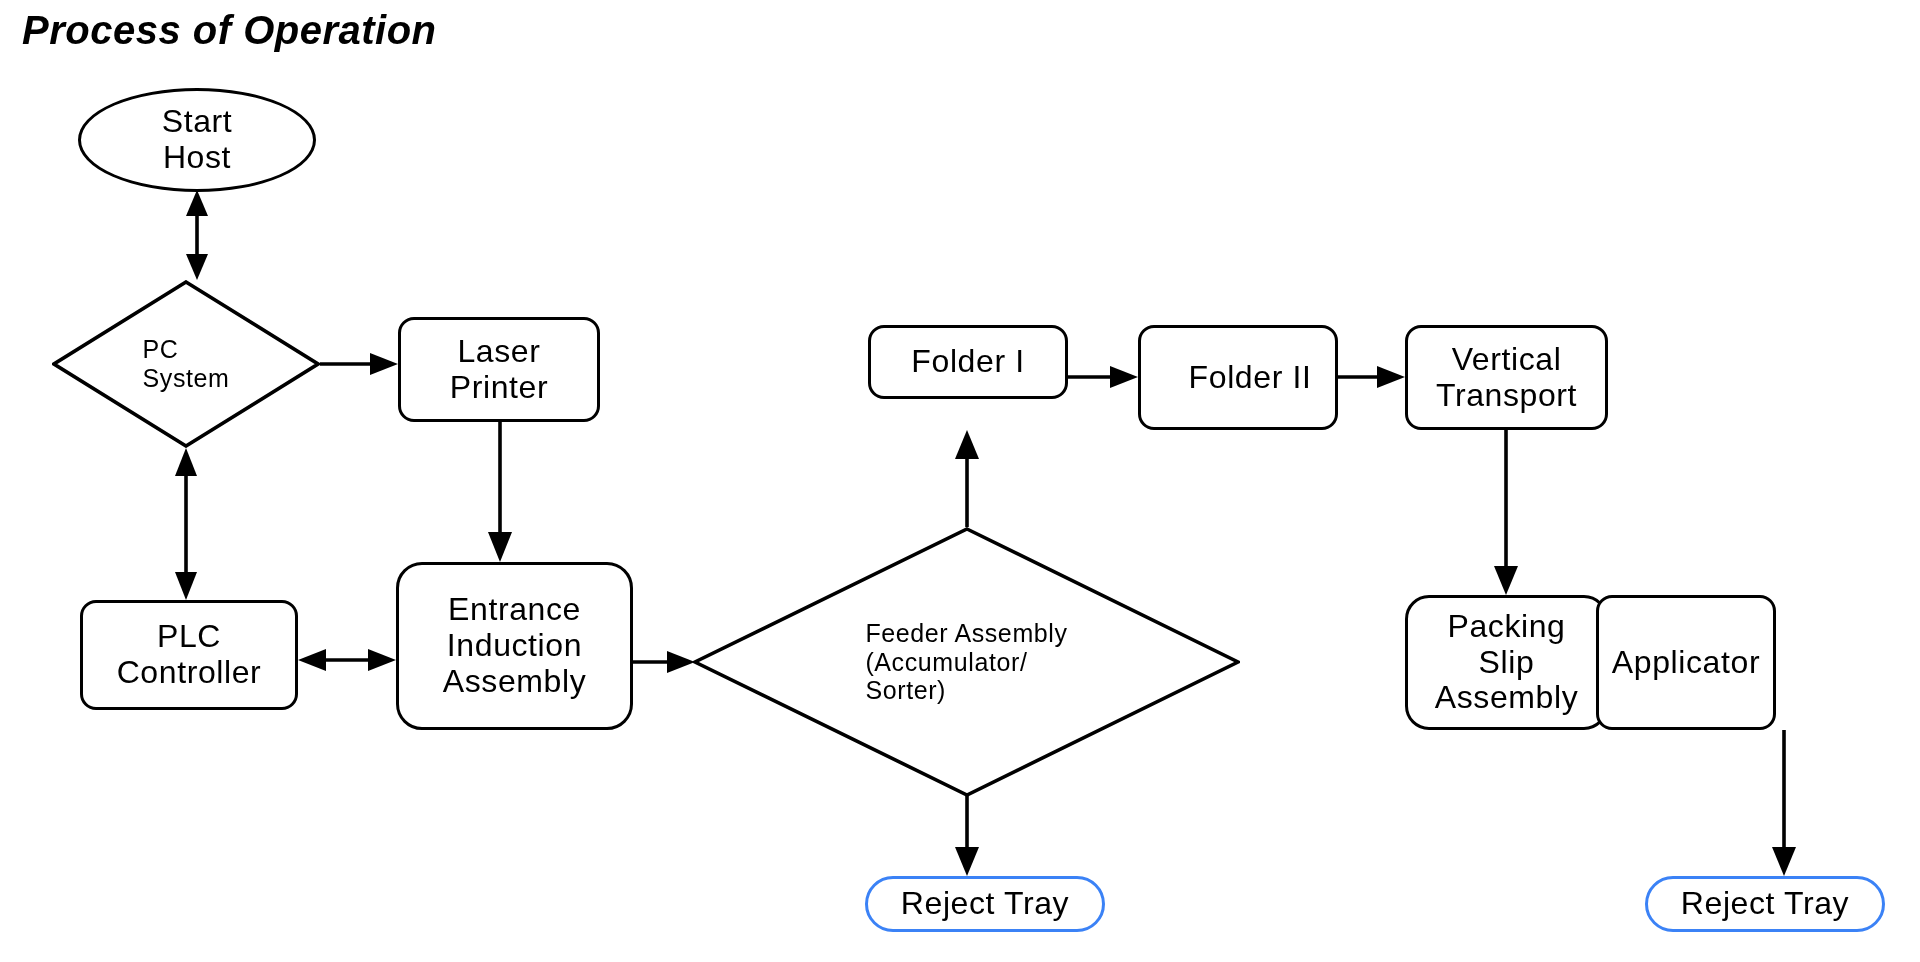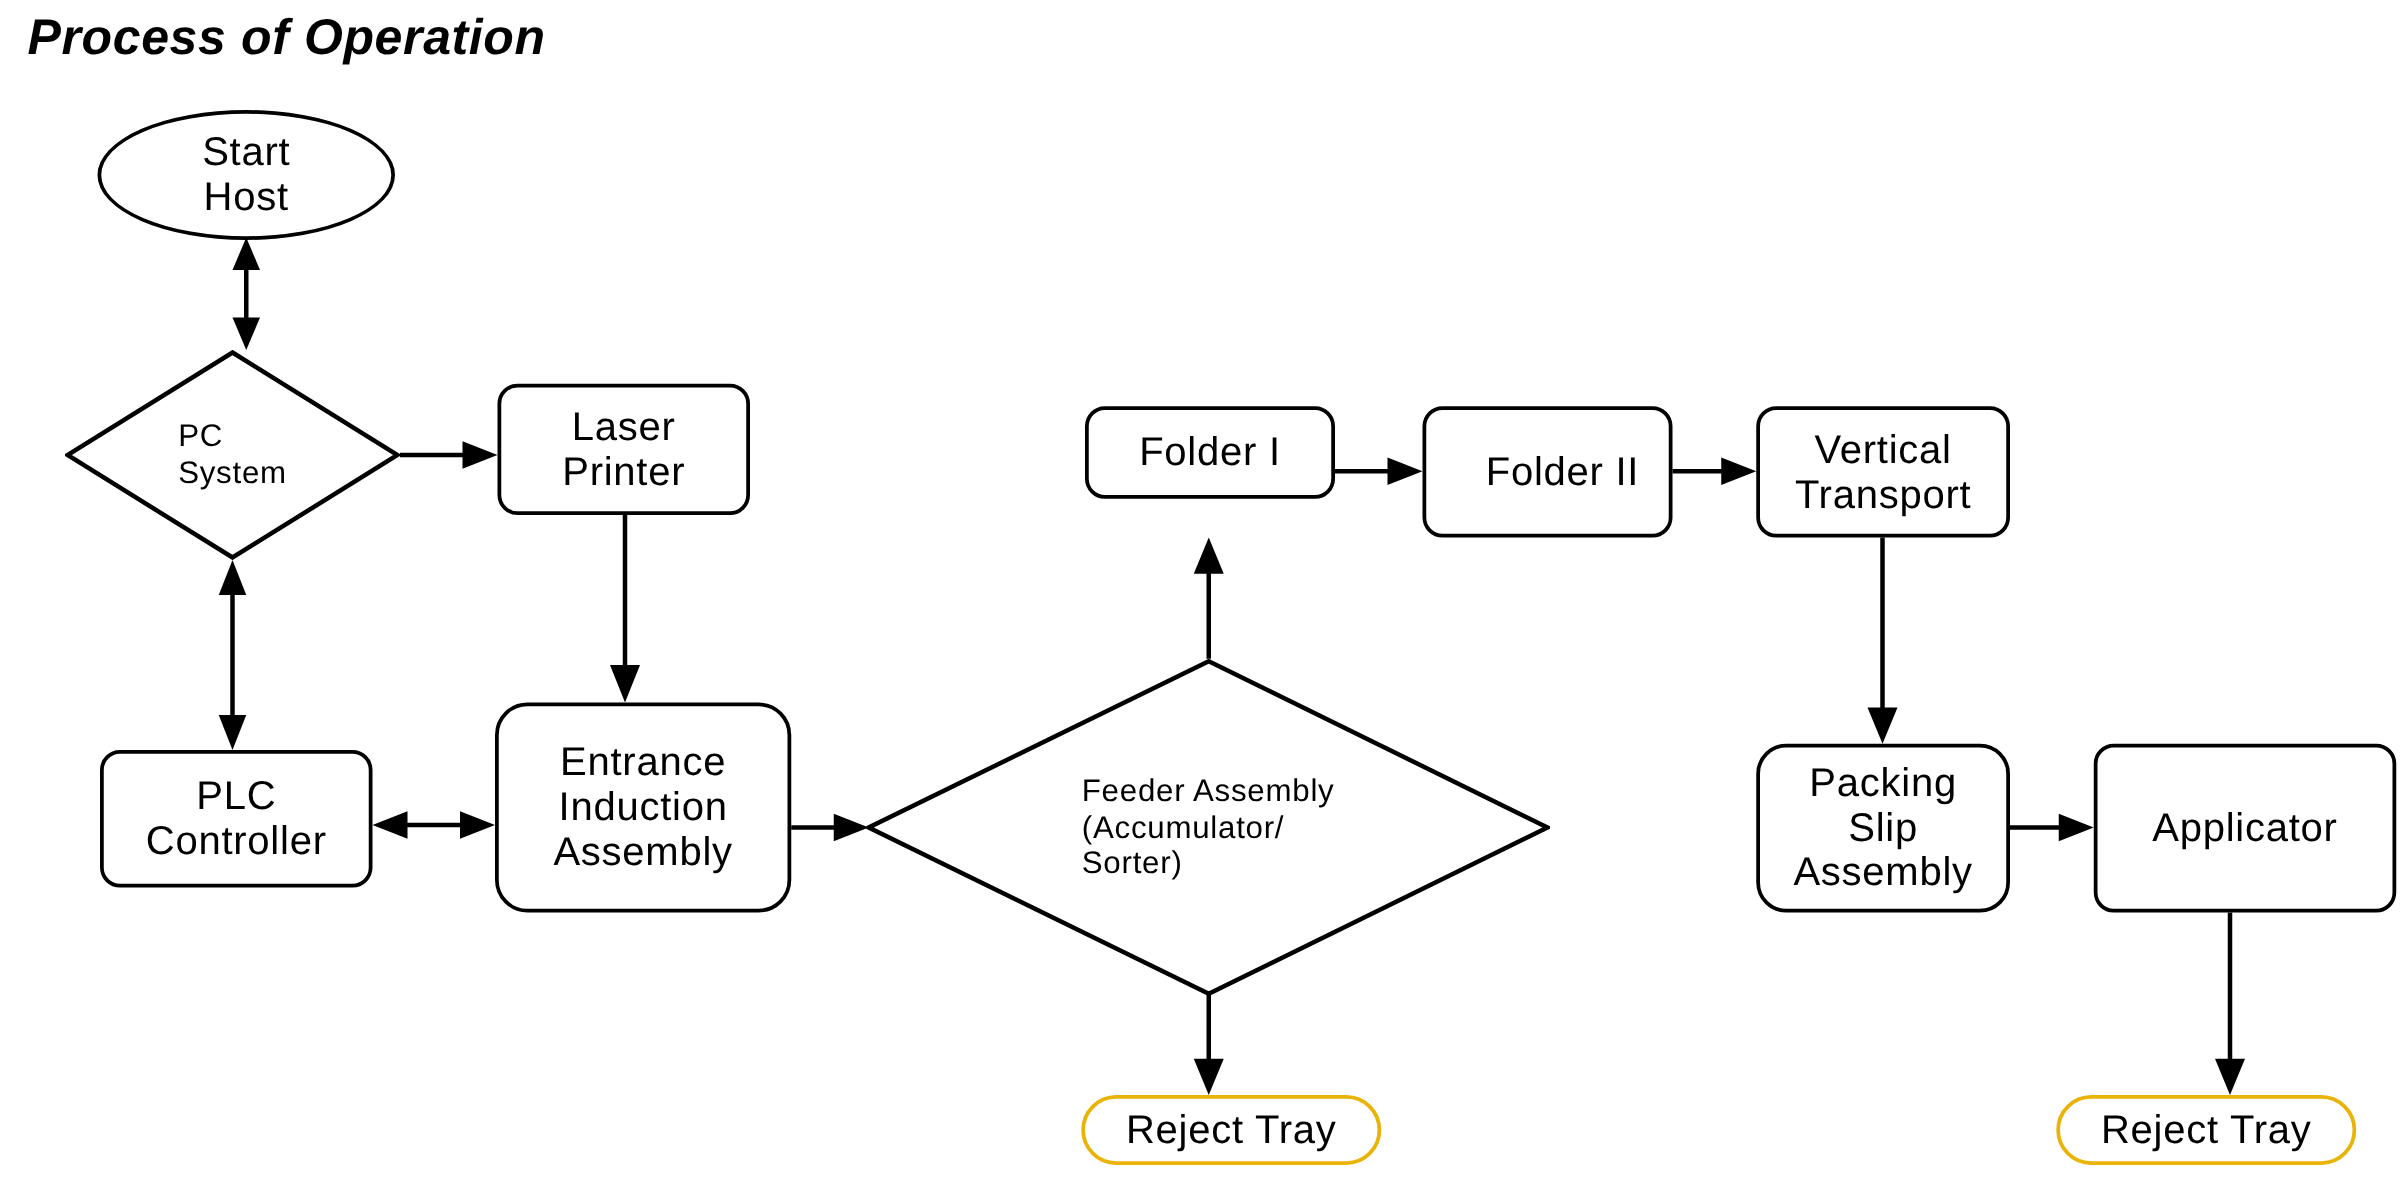--- a/index.html
+++ b/index.html
@@ -41,21 +41,21 @@
     line-height: 1.12;
     letter-spacing: 0.6px;
     background: #ffffff;
     white-space: pre-line;
   }
   .node.rect {
     border: 3px solid #000000;
     border-radius: 16px;
   }
   .node.pill {
-    border: 3px solid #eab308;
+    border: 3px solid #3b82f6;
     border-radius: 999px;
   }
   .node.ellipse {
     border: 3px solid #000000;
     border-radius: 50%;
   }
   
   .diamond-wrap {
     position: absolute;
   }
@@ -187,21 +187,21 @@
   </div>
 
   <div class="diamond-wrap" style="left:52px; top:280px; width:268px; height:168px;">
     <svg class="diamond-shape" viewBox="0 0 268 168" xmlns="http://www.w3.org/2000/svg">
       <polygon points="134,2 266,84 134,166 2,84" fill="#ffffff" stroke="#000000" stroke-width="3.6"></polygon>
     </svg>
     <div class="diamond-label">PC
 System</div>
   </div>
 
-  <div class="node rect" style="left:398px; top:307px; width:202px; height:105px;">
+  <div class="node rect" style="left:398px; top:317px; width:202px; height:105px;">
     <span>Laser
 Printer</span>
   </div>
 
   <div class="node rect" style="left:80px; top:600px; width:218px; height:110px;">
     <span>PLC
 Controller</span>
   </div>
 
   <div class="node rect" style="left:396px; top:562px; width:237px; height:168px; border-radius:26px;">
@@ -231,21 +231,21 @@
     <span>Vertical
 Transport</span>
   </div>
 
   <div class="node rect" style="left:1405px; top:595px; width:203px; height:135px;border-radius:24px;">
     <span>Packing
 Slip
 Assembly</span>
   </div>
 
-  <div class="node rect" style="left:1675px; top:595px; width:242px; height:135px;">
+  <div class="node rect" style="left:1596px; top:595px; width:180px; height:135px;">
     <span>Applicator</span>
   </div>
 
   <div class="node pill" style="left:865px; top:876px; width:240px; height:56px;">
     <span>Reject Tray</span>
   </div>
 
   <div class="node pill" style="left:1645px; top:876px; width:240px; height:56px;">
     <span>Reject Tray</span>
   </div>

